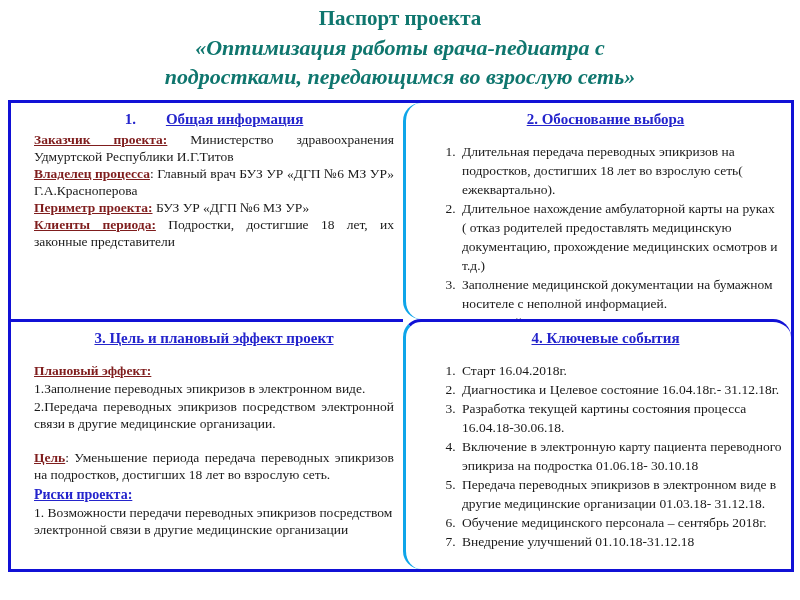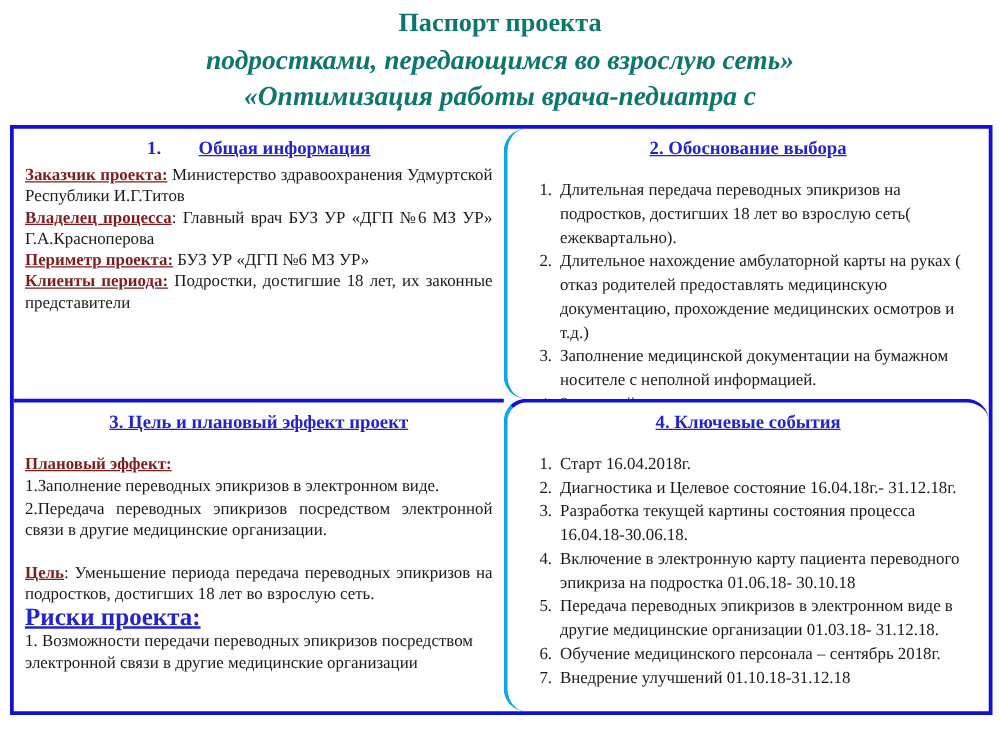--- a/index.html
+++ b/index.html
@@ -22,21 +22,21 @@
   .grid {
     position:absolute; left:8px; top:100px;
     width:780px; height:466px;
     border:3px solid #1111d6;
     display:grid;
     grid-template-columns:392px 1fr;
     grid-template-rows:216px 1fr;
     background:#ffffff;
   }
   .cell {
-    padding:4px 9px 4px 9px;
+    padding:4px 9px 4px 23px;
     overflow:hidden;
     font-size:13.5px;
     color:#1a1a1a;
   }
   .cell-right  { border-left:3px solid #0ea5e9;border-radius:18px; }
   .cell-bottom { border-top:3px solid #1111d6; }
 
   .cell-heading {
     text-align:center;
     color:#2424cc;
@@ -57,31 +57,31 @@
     line-height:19px;
   }
   ol.num-list li { padding-left:3px; margin:0; }
 
   .planned-label { margin:14px 0 0 0; line-height:18px; }
   .planned-items div { line-height:17.5px; text-align:justify; }
   .goal-par { margin:16px 0 0 0; text-align:justify; line-height:17.5px; }
   .risks-label {
     margin:1px 0 0 0;
     color:#2424cc; font-weight:bold; text-decoration:underline;
-    font-size:20px; line-height:19px;
+    font-size:14px; line-height:19px;
   }
   .risks-text { margin:0; line-height:17.5px; }
 </style>
 </head>
 <body>
 
 <div class="title-block">
   <div class="title-line1">Паспорт проекта</div>
+  <div class="title-line2">«Оптимизация работы врача-педиатра с</div>
   <div class="title-line2">подростками, передающимся во взрослую сеть»</div>
-  <div class="title-line2">«Оптимизация работы врача-педиатра с</div>
 </div>
 
 <div class="grid">
 
   <div class="cell">
     <div class="cell-heading">
       <span class="head-num">1.</span><span class="head-underline">Общая информация</span>
     </div>
     <div class="fields">
         <p class="field"><span class="lbl">Заказчик проекта:</span> Министерство здравоохранения Удмуртской Республики И.Г.Титов</p>

